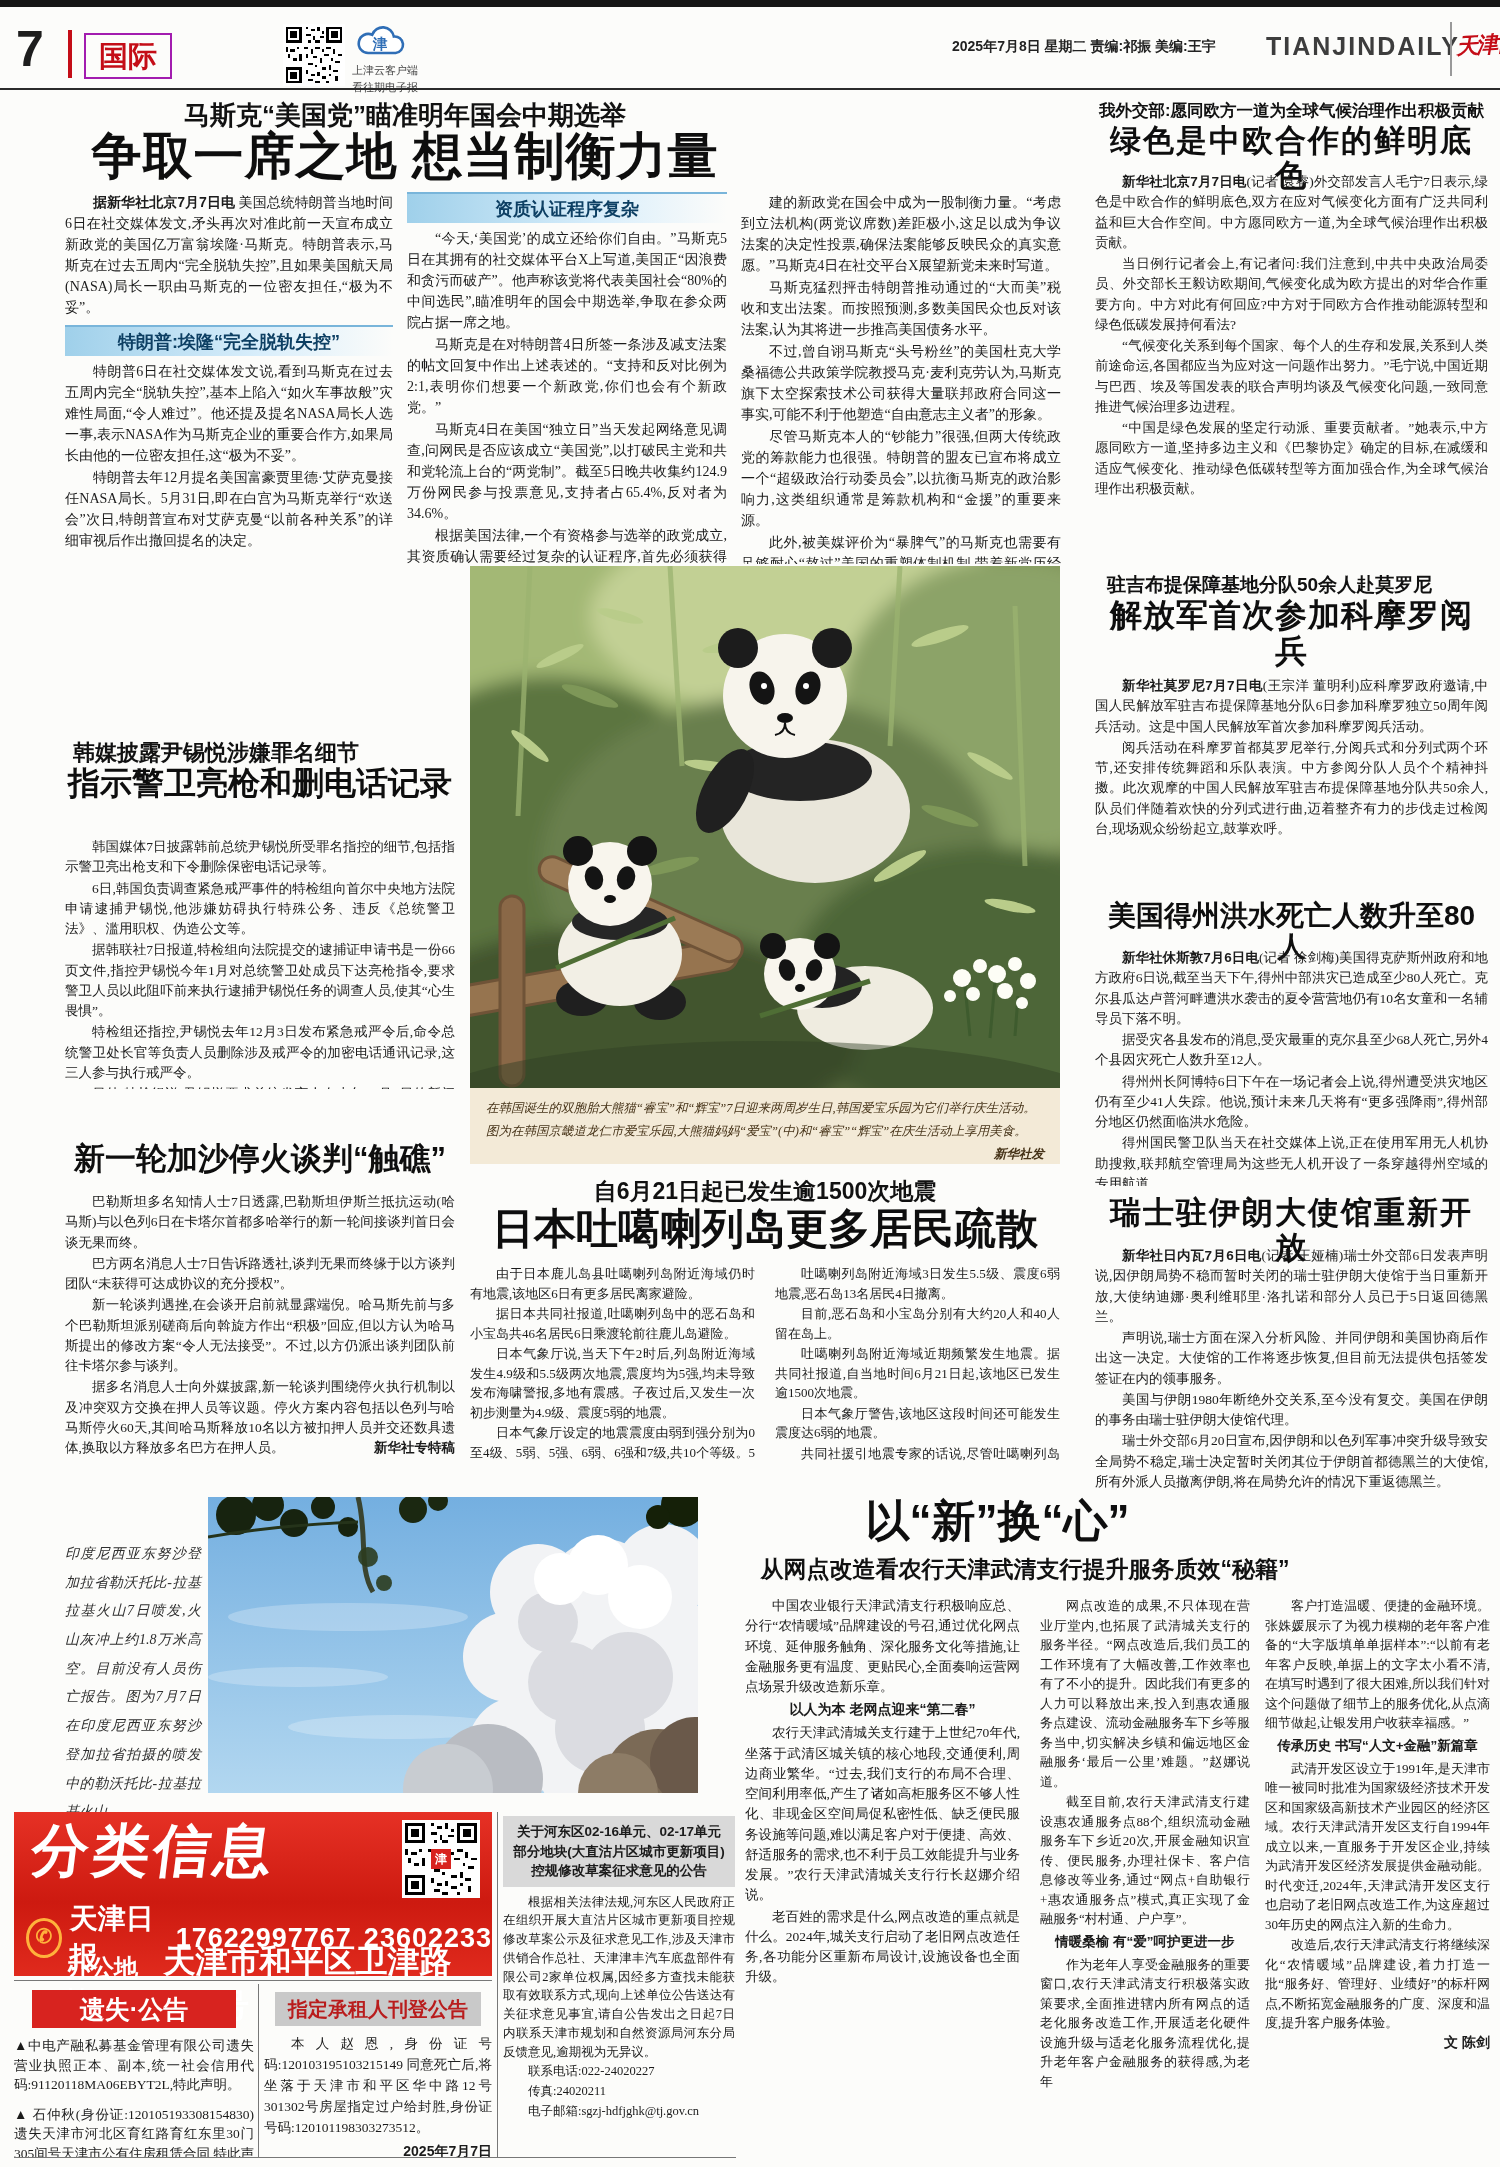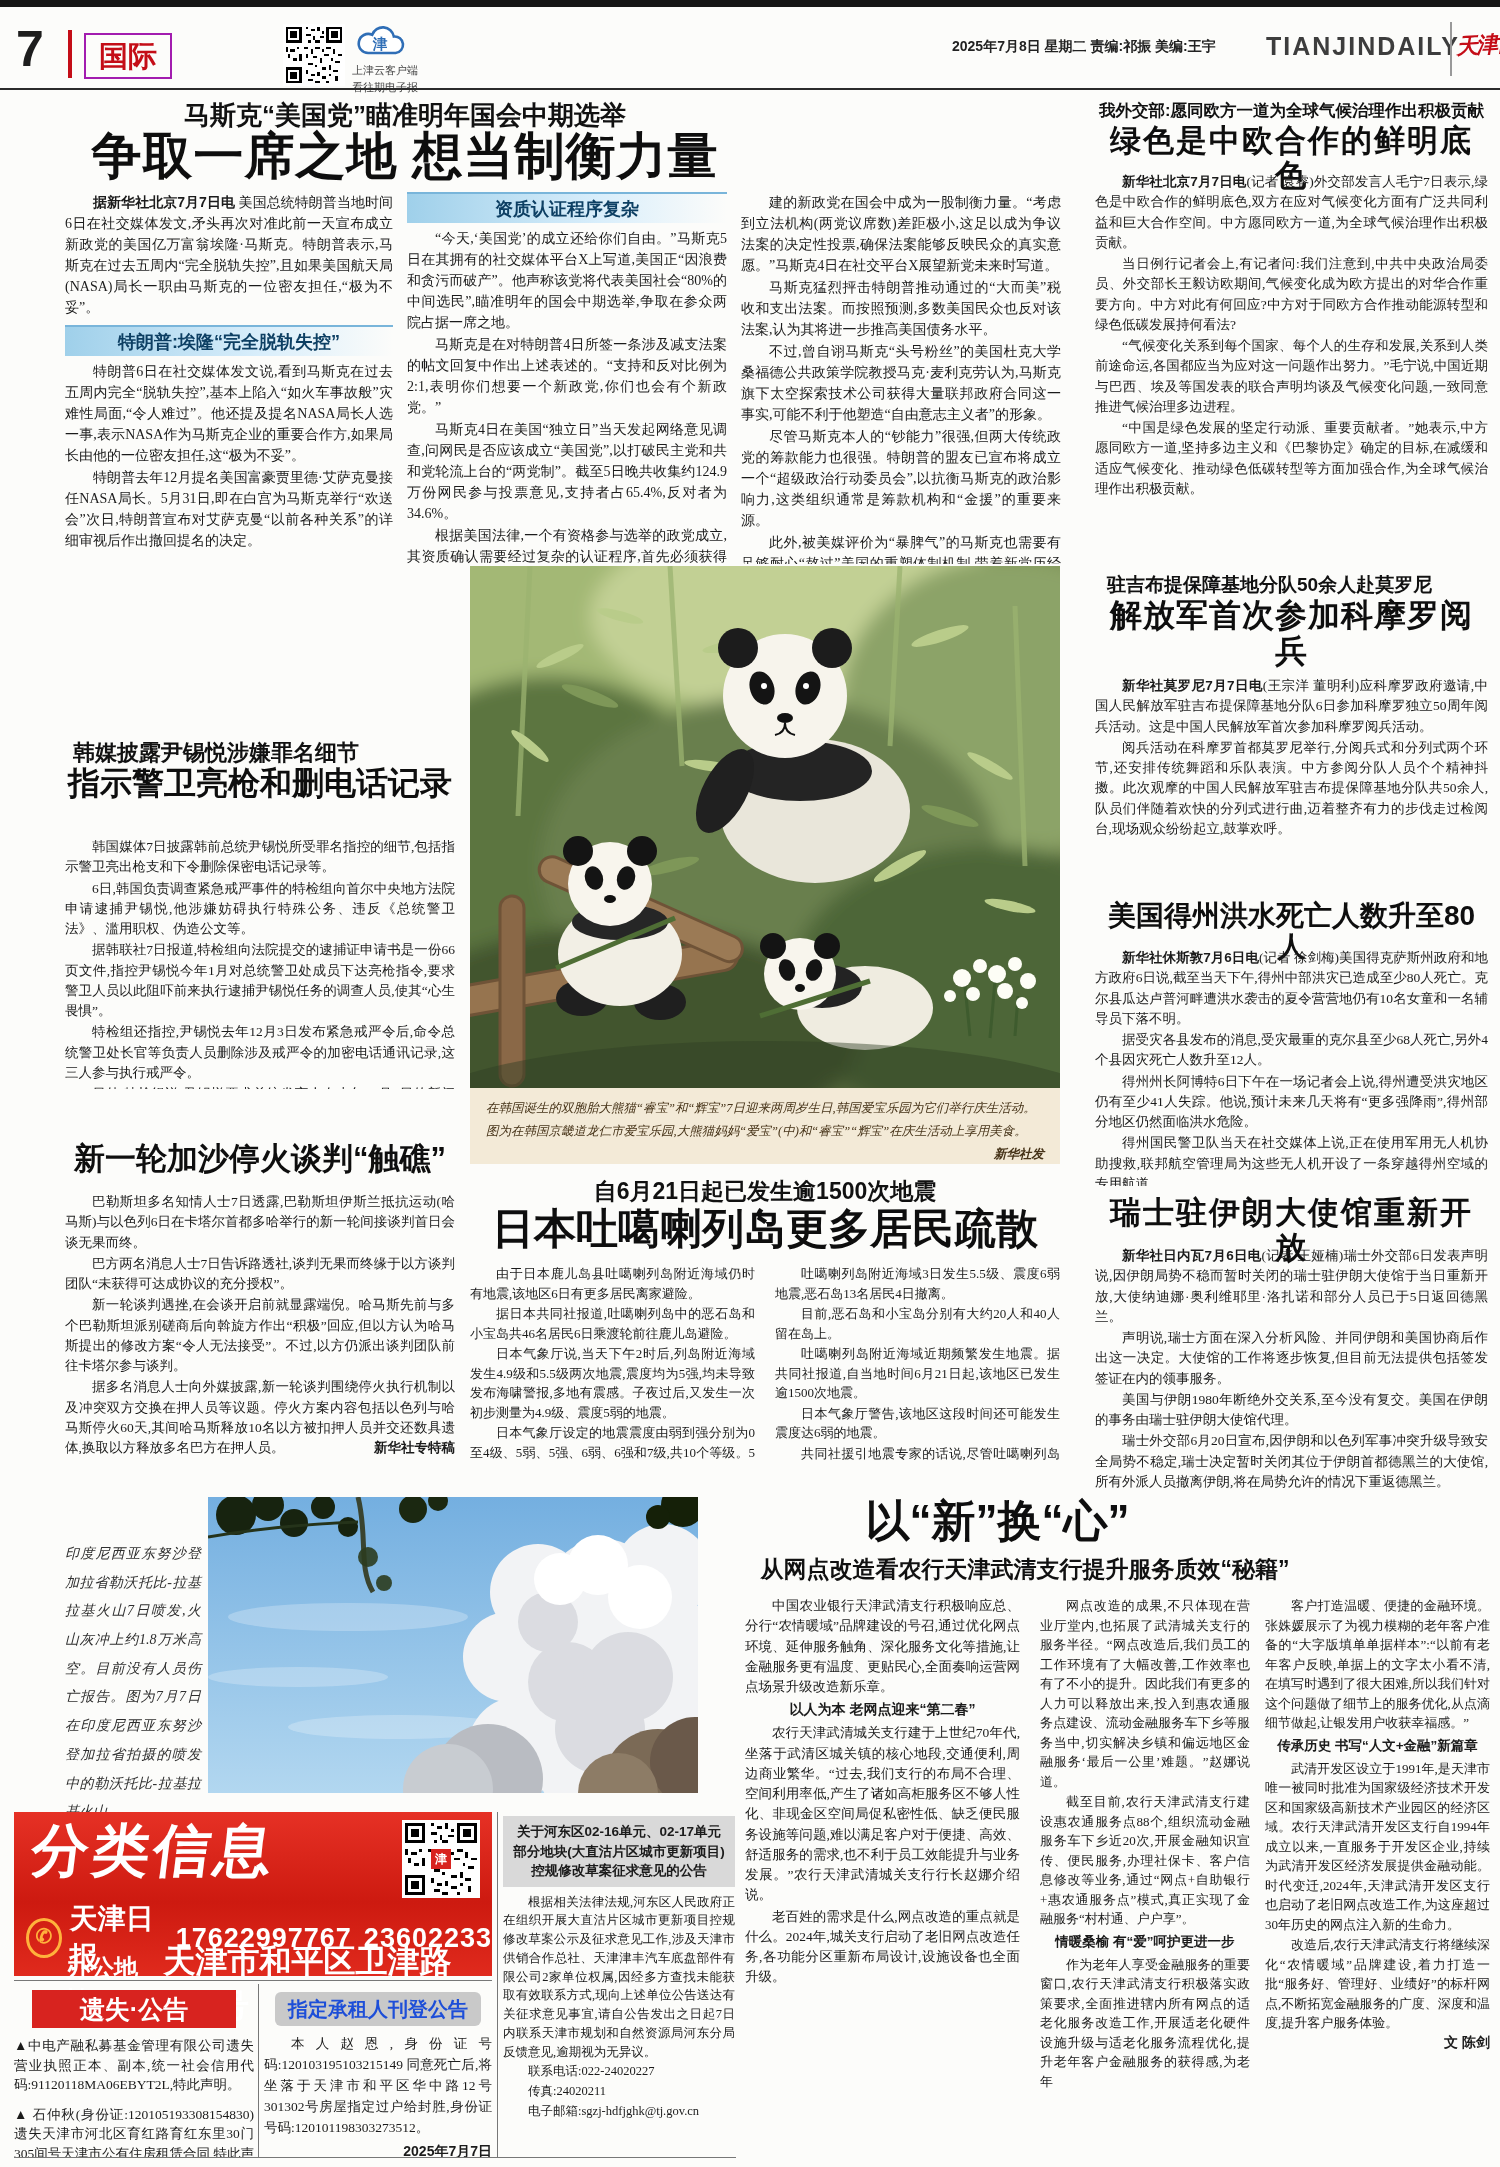--- a/index.html
+++ b/index.html
@@ -21,22 +21,22 @@
   .cap .credit{float:right;font-weight:bold;}
   .rule{background:#777;}
   .redbanner{background:linear-gradient(180deg,#e63125 0%,#cd1a10 55%,#e02a1d 100%);box-sizing:border-box;}
   .banner-title{font-family:"Liberation Sans",sans-serif;font-weight:900;color:#fff;
       font-size:57px;transform:skewX(-7deg);letter-spacing:4px;line-height:1;}
   .banner-row{display:flex;align-items:center;color:#fff;font-family:"Liberation Sans",sans-serif;font-weight:bold;}
   .ph-ic{display:inline-block;width:34px;height:34px;border:3px solid #ffb23c;border-radius:50%;
       color:#ffb23c;font-size:20px;line-height:30px;text-align:center;font-style:normal;}
   .lost-h{background:#d8231f;color:#fff;font-family:"Liberation Sans",sans-serif;font-weight:bold;
       font-size:25px;text-align:center;line-height:38px;height:38px;}
-  .gray-h{background:#c9c9c9;color:#1d4ed8;font-family:"Liberation Sans",sans-serif;font-weight:bold;
-      text-align:center;border-radius:6px;}
+  .gray-h{background:#c9c9c9;color:#b91c1c;font-family:"Liberation Sans",sans-serif;font-weight:bold;
+      text-align:center;}
   .notice-title{background:#d9d9d9;font-family:"Liberation Sans",sans-serif;font-weight:bold;
       font-size:13.5px;text-align:center;line-height:1.45;padding:6px 3px;}
   .qrbox{background:#fff;padding:3px;box-sizing:border-box;}
   .small-cap{font-size:11px;color:#444;line-height:1.5;font-family:"Liberation Sans",sans-serif;}
   .masthead-en{font-family:"Liberation Sans",sans-serif;font-weight:bold;color:#3d3d3d;
       font-size:25px;letter-spacing:2px;}
   .masthead-cn{font-family:"Liberation Serif",serif;color:#c40d17;font-weight:900;font-style:italic;
       font-size:22px;letter-spacing:-2px;white-space:nowrap;}
   .section-box{border:2px solid #a21caf;color:#c40d17;font-family:"Liberation Sans",sans-serif;
       font-weight:900;font-size:29px;text-align:center;}

